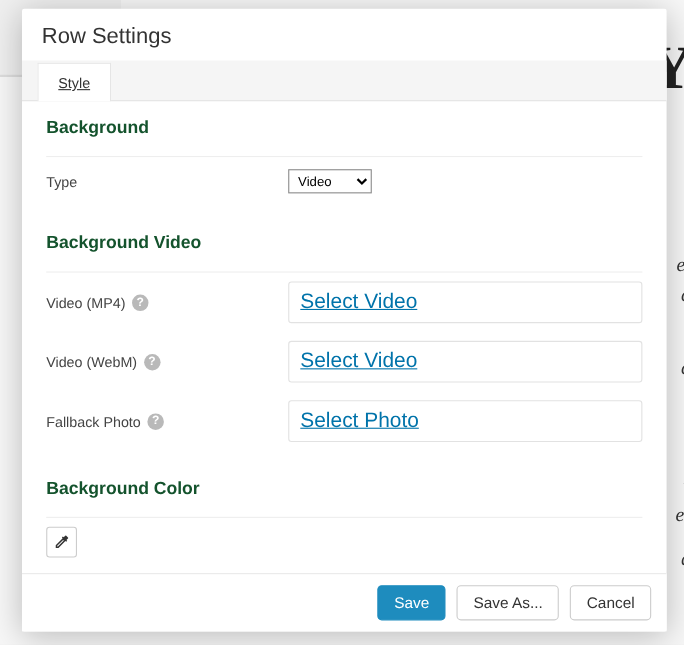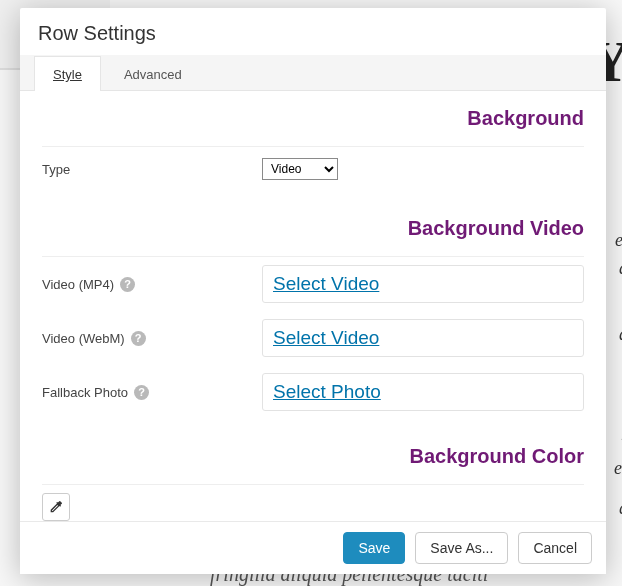--- a/index.html
+++ b/index.html
@@ -11,21 +11,21 @@
   .page-bg .preview .frag { position:absolute; right:0; font-style:italic; font-size:18px; color:#333; white-space:nowrap; }
   .page-bg .bottomtext { position:absolute; bottom:0; left:210px; font-family: Georgia, serif; font-style: italic; font-size:20px; color:#555; white-space:nowrap; }
 
   .modal { position: absolute; left: 20px; top: 8px; width: 586px; height: 566px; background: #fff; box-shadow: 0 4px 30px rgba(0,0,0,0.25); border-radius: 2px; display: flex; flex-direction: column; }
   .modal-header { padding: 14px 18px 10px; }
   .modal-title { font-size: 20px; font-weight: 400; color: #333; }
   .tabs-bar { background: #f5f5f5; border-bottom: 1px solid #e5e5e5; height: 40px; display:flex; align-items:flex-end; padding-left: 14px; gap: 4px; }
   .tab { padding: 10px 18px 9px; font-size: 13px; color: #555; cursor: pointer; border: 1px solid transparent; border-bottom: none; position: relative; top: 1px; }
   .tab.active { background: #fff; border-color: #e5e5e5; color: #333; text-decoration: underline; }
   .settings-body { flex: 1 1 auto; overflow-y: auto; padding: 0 22px 10px; }
-  .section-heading { font-size: 20px; font-weight: 700; color: #701a75; padding: 16px 0 8px; text-align: right; }
+  .section-heading { font-size: 16px; font-weight: 700; color: #14532d; padding: 16px 0 8px; }
   .divider { border: none; border-top: 1px solid #eee; margin: 8px 0 0; }
   .section-block { padding-bottom: 10px; }
   .field-row { display: flex; align-items: center; min-height: 44px; padding: 8px 0; }
   .field-label { width: 220px; font-size: 13px; color: #444; display: flex; align-items:center; gap:6px; }
   .field-control { flex: 1; }
   select.native { appearance: auto; -webkit-appearance: menulist; font-size: 12px; padding: 2px 4px; border: 1px solid #8a8a8a; background: #fff; height: 22px; min-width: 76px; }
   .file-picker { display:block; width: 100%; border:1px solid #e2e2e2; border-radius: 3px; padding: 7px 10px; background:#fff; }
   .file-picker a { color: #0073aa; font-size: 19px; text-decoration: underline; cursor: pointer; }
   .help-icon { display:inline-flex; align-items:center; justify-content:center; width:15px; height:15px; border-radius:50%; background:#b9b9b9; color:#fff; font-size:11px; font-weight:700; cursor:help; }
   .color-picker-btn { width:28px; height:28px; border:1px solid #ccc; border-radius:3px; background:#fff; display:flex; align-items:center; justify-content:center; cursor:pointer; }
@@ -49,34 +49,30 @@
     <div class="big">Y</div>
     <div class="frag" style="top:230px;">el</div>
     <div class="frag" style="top:258px;">a</div>
 
     <div class="frag" style="top:324px;">d</div>
     <div class="frag" style="top:424px;">r</div>
     <div class="frag" style="top:458px;">e:</div>
     <div class="frag" style="top:498px;">q</div>
 
   </div>
-  <div class="bottomtext">fringilla aliquid pellentesque taciti</div>
 </div>
 
 <div class="modal">
   <div class="modal-header">
     <div class="modal-title">Row Settings</div>
   </div>
 
   <div class="tabs-bar">
     <div class="tab active">
       <span>Style</span>
-    </div>
-    <div class="tab">
-      <span>Advanced</span>
     </div>
   </div>
 
   <div class="settings-body">
 
     <div class="section-block">
       <div class="section-heading">Background</div>
       <hr class="divider">
       <div class="field-row">
         <div class="field-label">Type</div>

